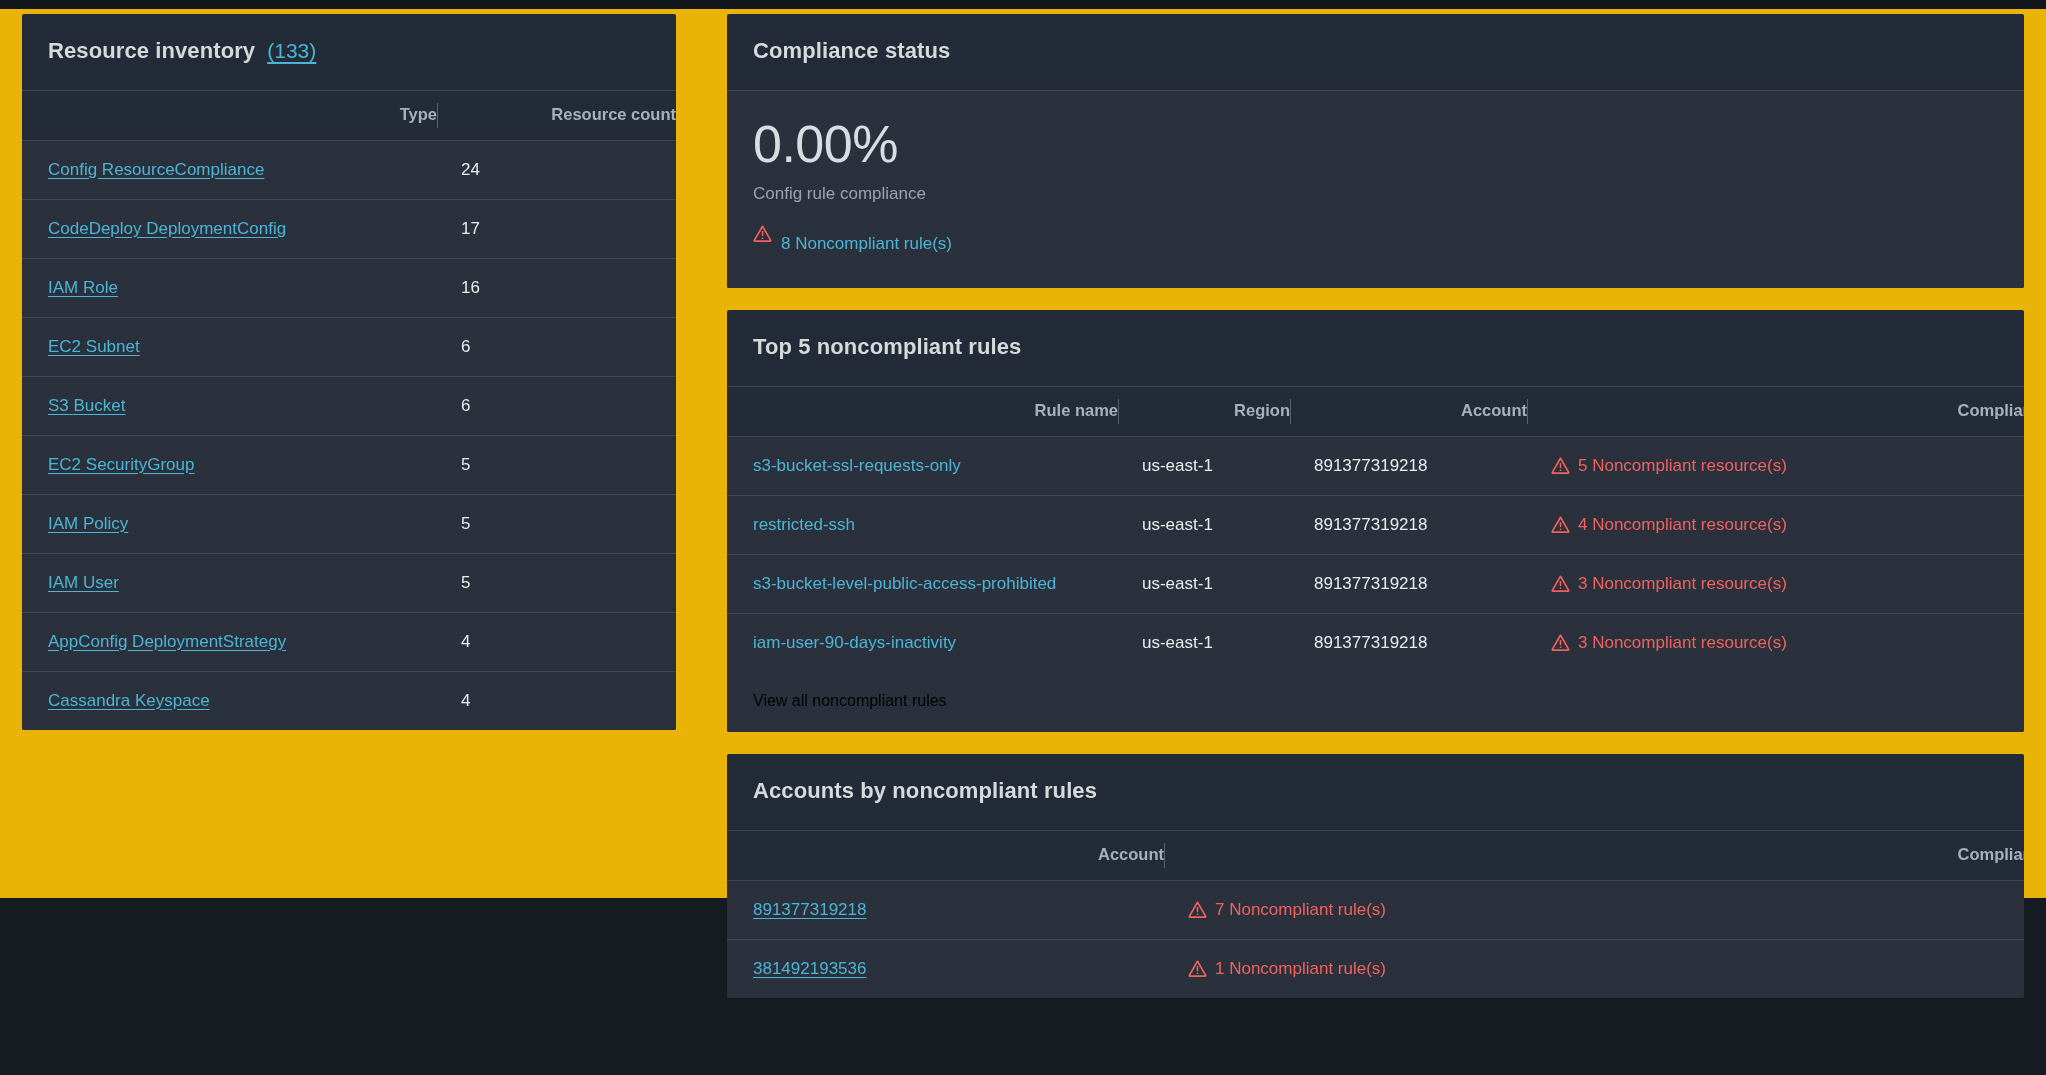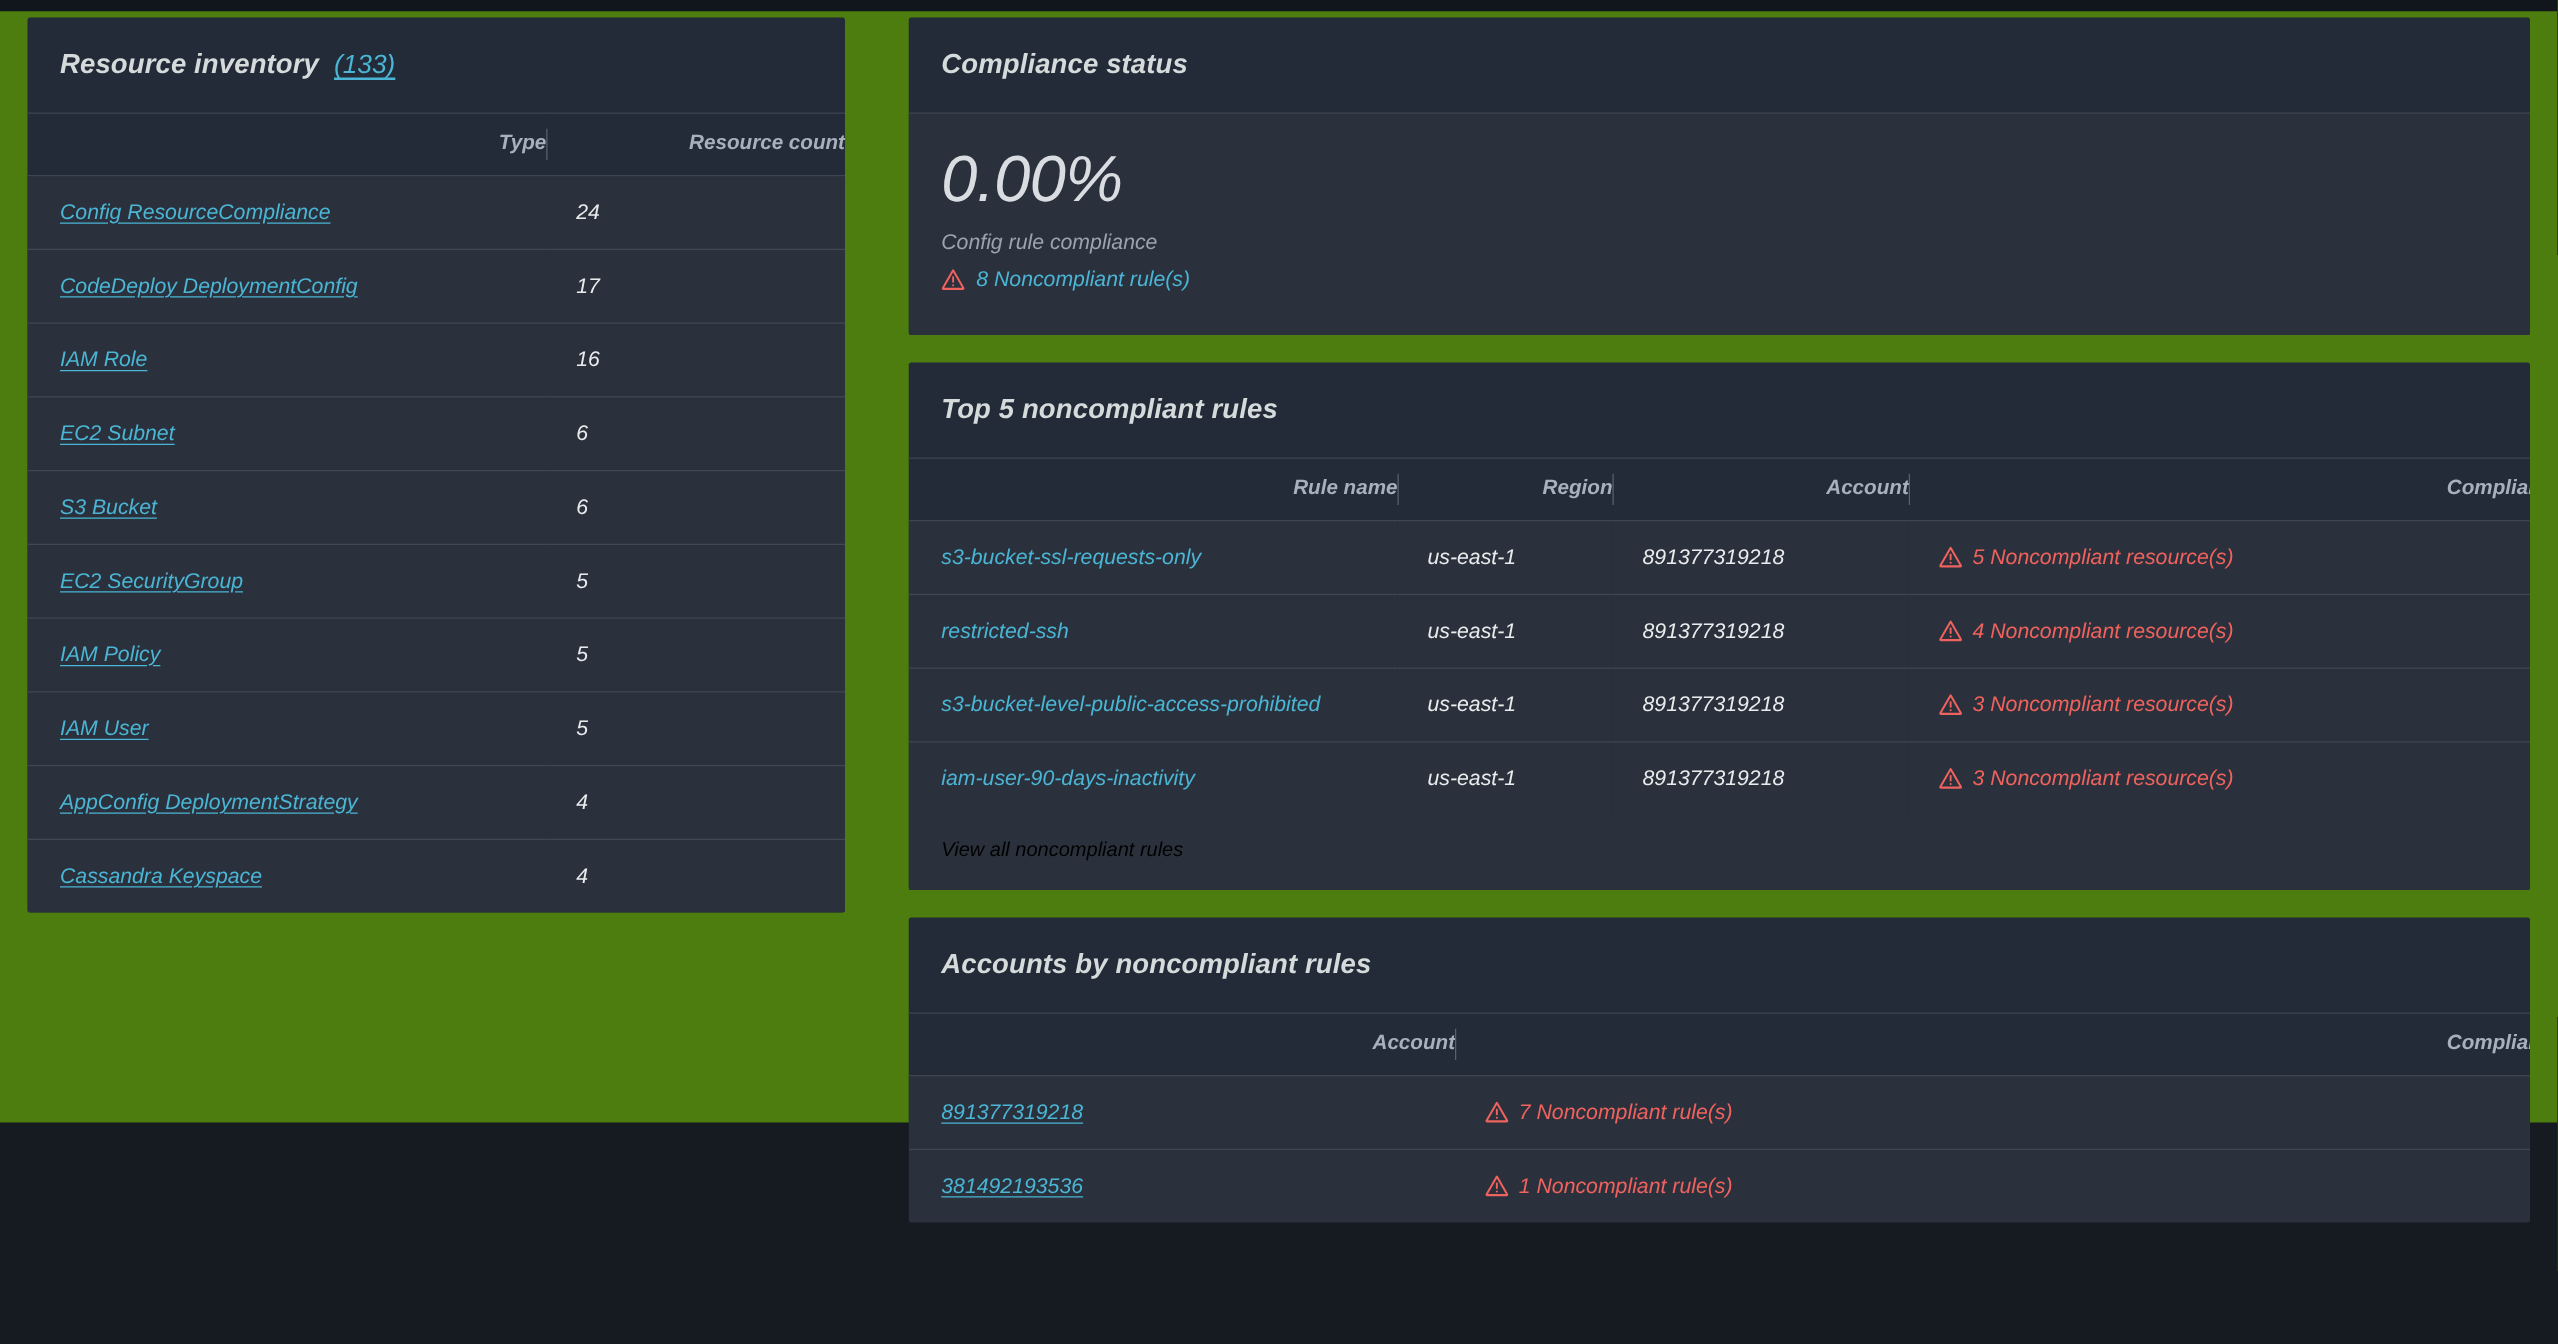--- a/index.html
+++ b/index.html
@@ -9,22 +9,21 @@
     height: 1075px;
     background: #161b22;
     font-family: "Liberation Sans", sans-serif;
     overflow: hidden;
   }
 
   #page {
     position: relative;
     width: 2046px;
     height: 898px;
-    background: #4d7c0f;
-    font-style: italic;
+    background: #eab308;
   }
 
   
   #top-strip {
     position: absolute;
     top: 0; left: 0;
     width: 2046px;
     height: 9px;
     background: #11151c;
   }
@@ -146,21 +145,21 @@
   .warn-row {
     margin-top: 10px;
     display: flex;
     align-items: center;
     gap: 9px;
   }
 
   .warn-icon { flex: none; display: inline-block; width: 19px; height: 19px; }
   .warn-icon svg { display: block; }
 
-  .warn-text-blue { color: #4ab5d4; font-size: 17px; cursor: pointer; }
+  .warn-text-blue { color: #4ab5d4; font-size: 17px; cursor: pointer; margin-top: 20px; }
   .warn-text-red  { color: #f0625d; font-size: 17px; }
 
   .cell-warn {
     display: flex;
     align-items: center;
     gap: 8px;
   }
 
   .footer-link {
     background: #2b313c;

